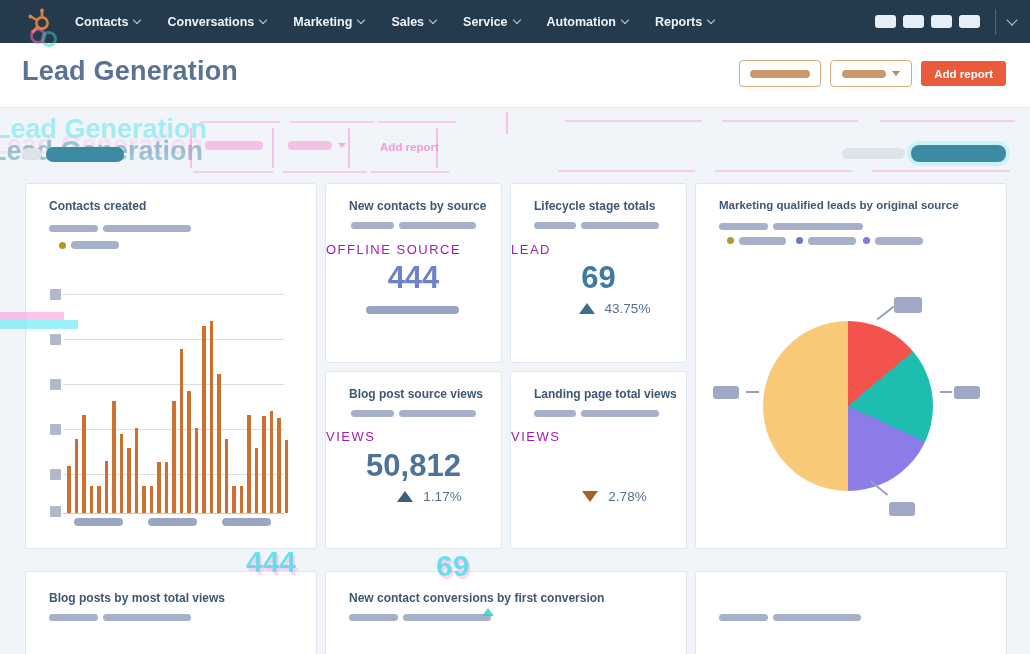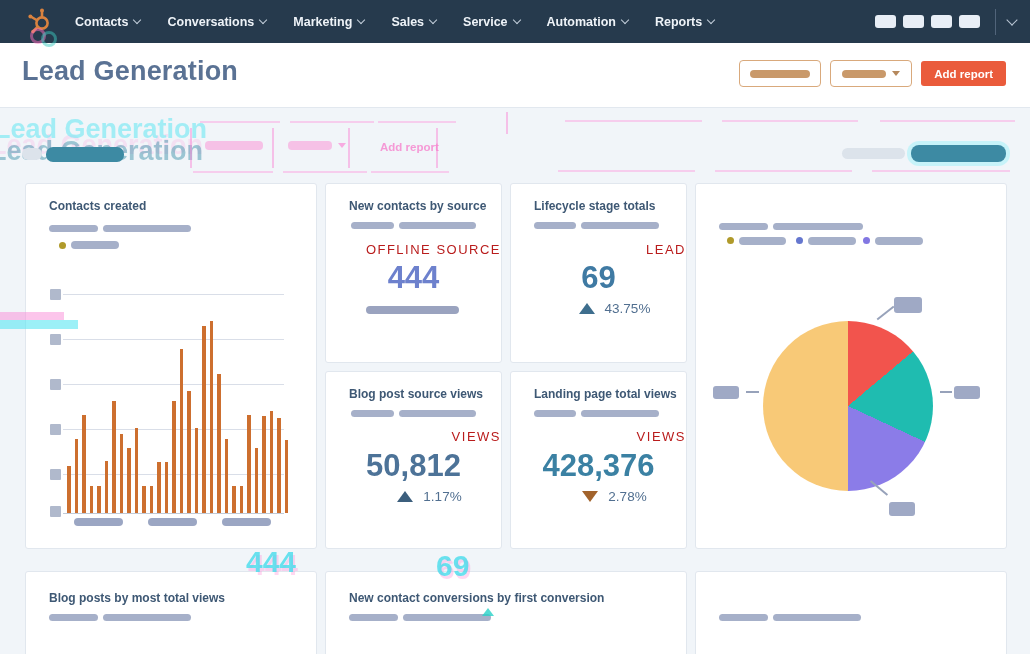--- a/index.html
+++ b/index.html
@@ -45,21 +45,21 @@
   .cyanbar{background:rgba(90,230,242,.6);}
   .ghost-caret{width:0;height:0;border-left:4px solid transparent;border-right:4px solid transparent;border-top:5px solid rgba(250,140,215,.7);}
   .ghost-ring{width:10px;height:10px;border-radius:50%;border:3px solid;opacity:.55;}
   .ghost-tri{width:0;height:0;border-left:6px solid transparent;border-right:6px solid transparent;border-bottom:8px solid rgba(40,210,200,.8);z-index:5;}
 
   
   .card{position:absolute;background:#fff;border:1px solid #e1e7ee;border-radius:3px;z-index:3;}
   .card-title{position:absolute;left:23px;top:15px;font-size:12px;font-weight:700;color:#3e5874;white-space:nowrap;}
   .pill{position:absolute;border-radius:4px;background:#a6b0c9;}
   .dot{position:absolute;width:7px;height:7px;border-radius:50%;}
-  .metric-label{position:absolute;left:0;width:100%;text-align:right;font-size:13px;letter-spacing:1.5px;color:#b91c1c;}
+  .metric-label{position:absolute;left:0;width:100%;text-align:left;font-size:13px;letter-spacing:1.5px;color:#a21caf;}
   .metric-value{position:absolute;left:0;width:100%;text-align:center;font-size:31px;font-weight:700;}
   .delta{position:absolute;left:16px;width:100%;display:flex;justify-content:center;align-items:center;gap:10px;font-size:13.5px;color:#516f90;}
   .tri-up{width:0;height:0;border-left:8px solid transparent;border-right:8px solid transparent;border-bottom:11px solid #3e6e8e;}
   .tri-up.dark{border-bottom-color:#3c5f7d;}
   .tri-down{width:0;height:0;border-left:8px solid transparent;border-right:8px solid transparent;border-top:11px solid #a2632c;}
 
   
   .grid{position:absolute;left:37px;width:221px;height:1px;background:#d9dee8;}
   .baseline{position:absolute;left:37px;top:329px;width:221px;height:1px;background:#c2cad6;}
   .tick{position:absolute;left:24px;width:11px;height:11px;background:#b0b9cc;border-radius:1px;}
@@ -256,20 +256,21 @@
     <div class="pill" style="left:70px;top:38px;width:78px;height:7px"></div>
     <div class="metric-label" style="top:58px">LEAD</div>
     <div class="metric-value" style="top:76px;color:#3f7aa3">69</div>
     <div class="delta" style="top:117px">
       <div class="tri-up"></div>
       <span>43.75%</span>
     </div>
   </section>
 
   <section class="card" style="left:695px;top:183px;width:310px;height:364px">
+    <div class="card-title" style="font-size:11.5px">Marketing qualified leads by original source</div>
     <div class="pill" style="left:23px;top:39px;width:49px;height:7px"></div>
     <div class="pill" style="left:77px;top:39px;width:90px;height:7px"></div>
     <div class="dot" style="left:31px;top:53px;background:#b09a2a"></div>
     <div class="pill" style="left:43px;top:53px;width:47px;height:8px"></div>
     <div class="dot" style="left:100px;top:53px;background:#6577cf"></div>
     <div class="pill" style="left:112px;top:53px;width:48px;height:8px"></div>
     <div class="dot" style="left:167px;top:53px;background:#8277e2"></div>
     <div class="pill" style="left:179px;top:53px;width:48px;height:8px"></div>
     <div class="pie" style="background: conic-gradient(rgb(242, 84, 77) 0deg, rgb(242, 84, 77) 50deg, rgb(31, 188, 176) 50deg, rgb(31, 188, 176) 115deg, rgb(139, 124, 232) 115deg, rgb(139, 124, 232) 180deg, rgb(248, 201, 119) 180deg, rgb(248, 201, 119) 360deg);"></div>
     <div class="co-pill" style="left:198px;top:113px;width:28px;height:16px"></div>
@@ -292,21 +293,20 @@
       <div class="tri-up dark"></div>
       <span>1.17%</span>
     </div>
   </section>
 
   <section class="card" style="left:510px;top:371px;width:175px;height:176px">
     <div class="card-title">Landing page total views</div>
     <div class="pill" style="left:23px;top:38px;width:42px;height:7px"></div>
     <div class="pill" style="left:70px;top:38px;width:78px;height:7px"></div>
     <div class="metric-label" style="top:57px">VIEWS</div>
-    <div class="metric-value" style="top:76px;color:#3b81a3">428,376</div>
     <div class="delta" style="top:117px">
       <div class="tri-down"></div>
       <span>2.78%</span>
     </div>
   </section>
 
   <section class="card" style="left:25px;top:571px;width:290px;height:140px">
     <div class="card-title" style="top:19px">Blog posts by most total views</div>
     <div class="pill" style="left:23px;top:42px;width:49px;height:7px"></div>
     <div class="pill" style="left:77px;top:42px;width:88px;height:7px"></div>

